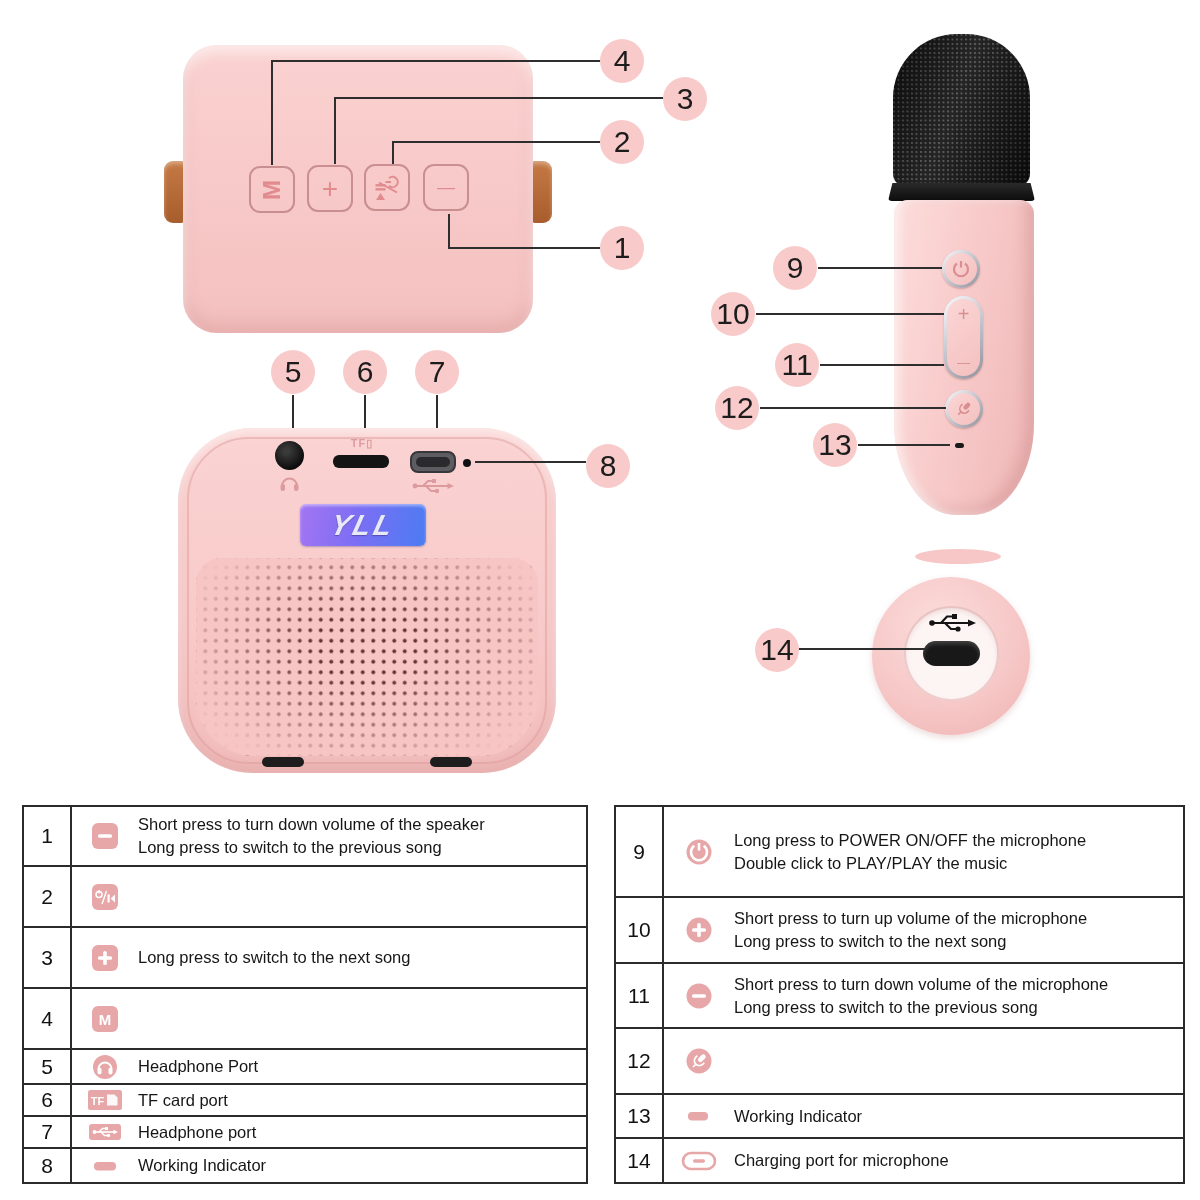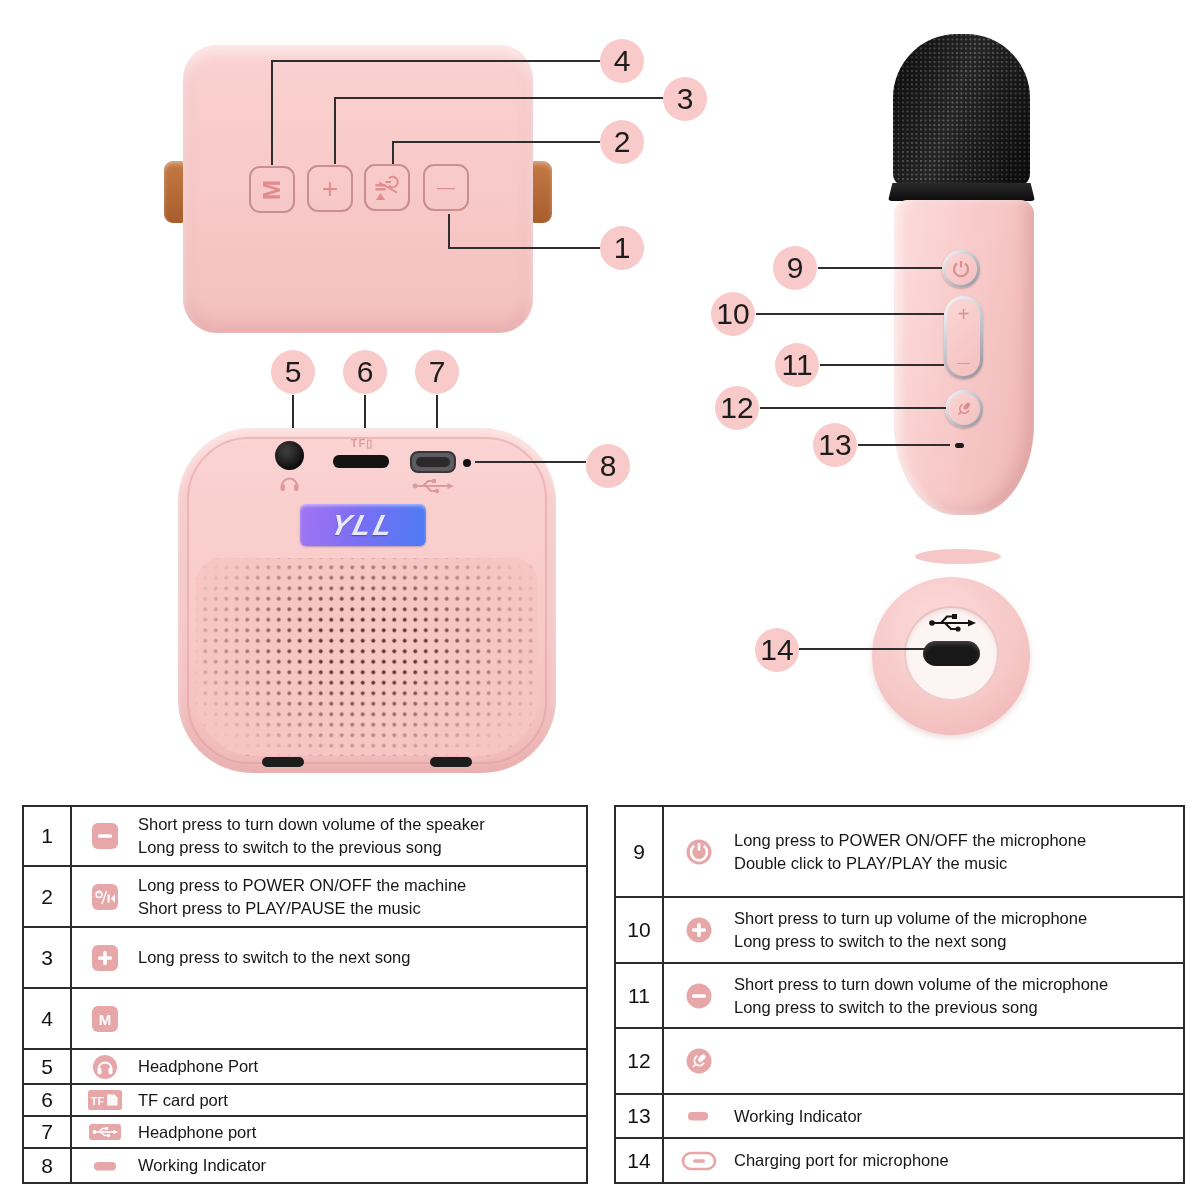--- a/index.html
+++ b/index.html
@@ -273,24 +273,20 @@
       <div class="ticon">
           <svg width="26" height="26">
             <rect width="26" height="26" rx="6" fill="#e7a6a8"></rect>
             <circle cx="7" cy="10.5" r="3" stroke="#fff" stroke-width="1.5" fill="none"></circle>
             <line x1="7" y1="6" x2="7" y2="9.5" stroke="#fff" stroke-width="1.5"></line>
             <line x1="14.5" y1="7" x2="10" y2="20" stroke="#fff" stroke-width="1.4"></line>
             <rect x="15.5" y="10.5" width="2.2" height="8" fill="#fff"></rect>
             <polygon points="23,10.5 23,18.5 18.7,14.5" fill="#fff"></polygon>
           </svg>
         </div>
-      <div class="ttext">
-          <div>Long press to POWER ON/OFF the machine</div>
-          <div>Short press to PLAY/PAUSE the music</div>
-        </div>
     </div>
     <div class="trow" style="height:61px;">
       <div class="tnum">3</div>
       <div class="ticon">
           <svg width="26" height="26">
             <rect width="26" height="26" rx="6" fill="#e7a6a8"></rect>
             <rect x="6" y="11.2" width="14" height="3.6" rx="1.6" fill="#fff"></rect>
             <rect x="11.2" y="6" width="3.6" height="14" rx="1.6" fill="#fff"></rect>
           </svg>
         </div>

